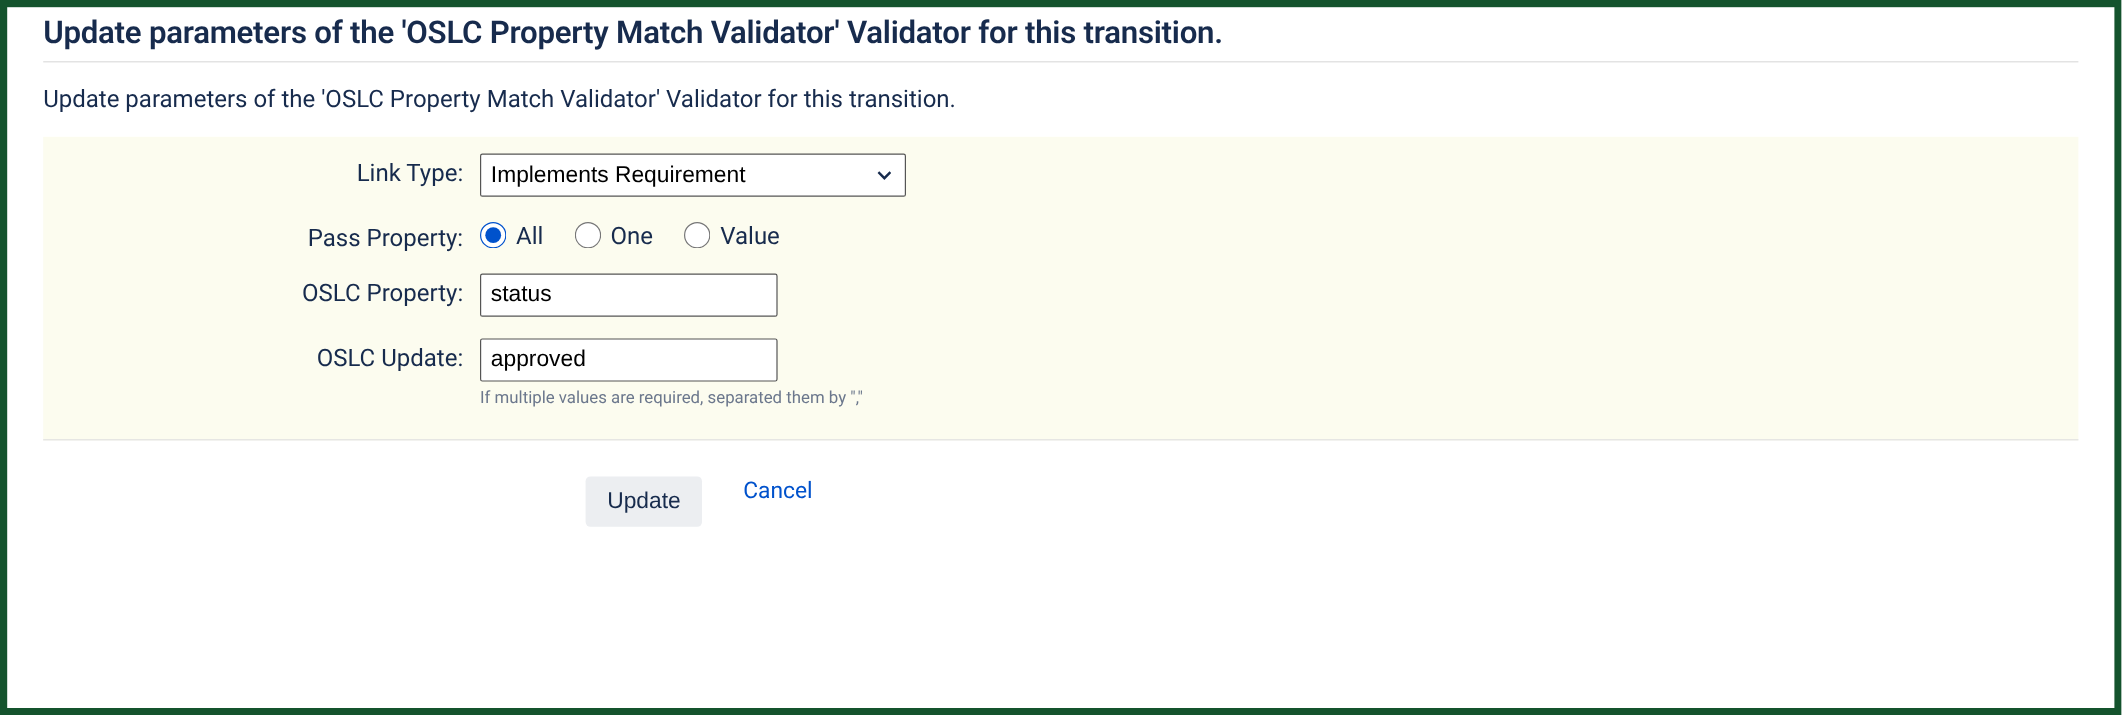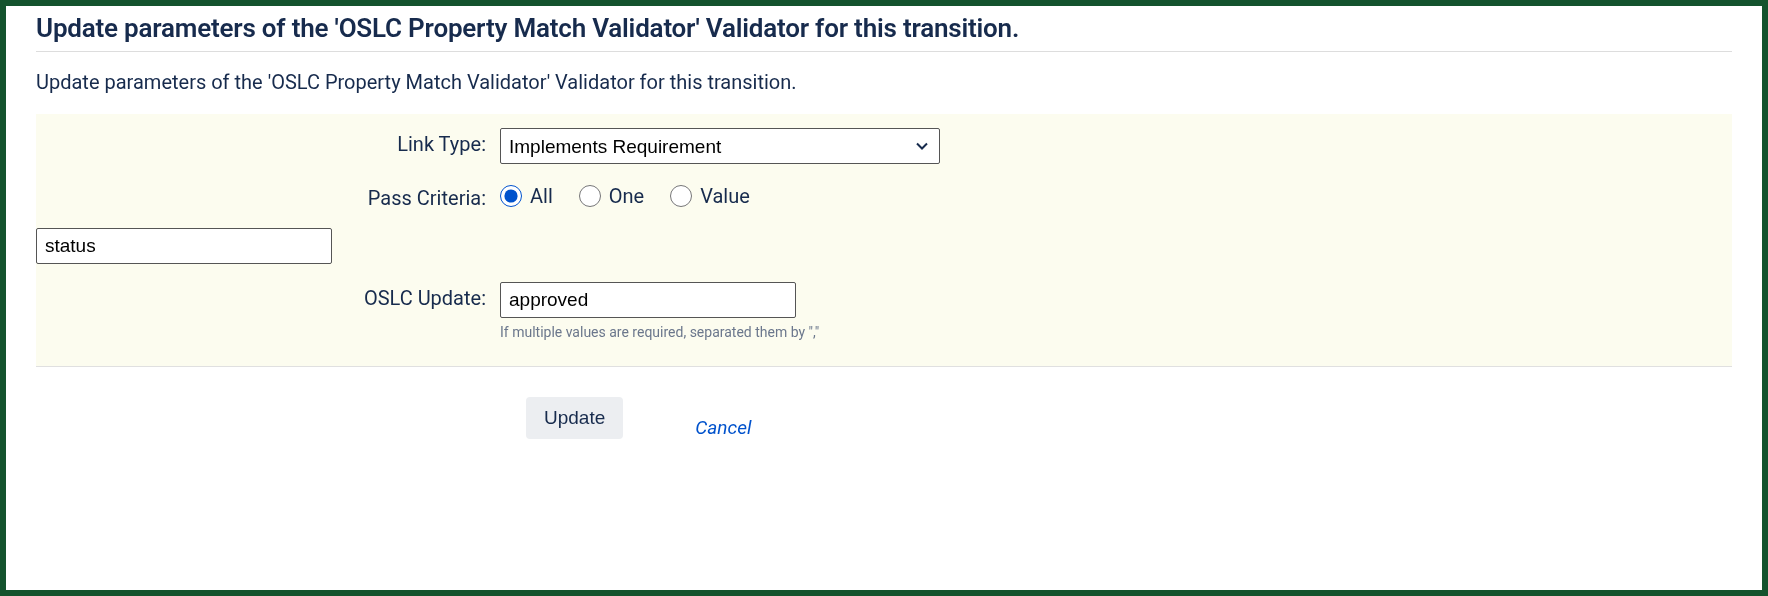--- a/index.html
+++ b/index.html
@@ -37,36 +37,36 @@
     padding: 14px 0 26px 0;
     border-bottom: 1px solid #e0e0e0;
   }
   .form-row {
     display: flex;
     align-items: flex-start;
     margin-bottom: 18px;
   }
   .form-row:last-child { margin-bottom: 0; }
   .label-cell {
-    width: 464px;
+    width: 364px;
     text-align: right;
     padding-right: 14px;
     font-size: 20px;
     padding-top: 4px;
   }
   .field-cell {
     flex: 1;
     font-size: 20px;
   }
   .select-wrap {
     position: relative;
     display: inline-block;
   }
   select.link-type {
-    width: 440px;
+    width: 355px;
     height: 36px;
     font-size: 19px;
     padding: 3px 30px 3px 8px;
     border: 1px solid #555;
     border-radius: 2px;
     background: #fff;
     appearance: none;
     -webkit-appearance: none;
   }
   .chevron {
@@ -91,60 +91,58 @@
   .radio-item input[type=radio] {
     width: 22px;
     height: 22px;
     margin: 0 8px 0 0;
     accent-color: #0052cc;
   }
   .radio-item label {
     font-size: 20px;
   }
   input.text-input {
-    width: 296px;
+    width: 248px;
     height: 36px;
     font-size: 19px;
     padding: 3px 8px;
     border: 1px solid #555;
     border-radius: 2px;
   }
   .hint {
     font-size: 14px;
     color: #6b778c;
     margin-top: 6px;
   }
   .summary-line {
     font-size: 20px;
     margin-top: 30px;
   }
   .summary-line b { font-weight: 700; }
   .buttons-row {
     display: flex;
-    align-items: flex-end;
+    align-items: flex-start;
     margin-top: 30px;
-    gap: 38px;
   }
   .btn-spacer { width: 452px; }
   .update-btn {
     background: #eceef1;
     border: none;
     border-radius: 4px;
     font-size: 19px;
     padding: 10px 18px;
     color: #172b4d;
     cursor: pointer;
     margin-right: 34px;
   }
   .cancel-link {
     color: #0052cc;
     font-size: 19px;
     text-decoration: none;
     cursor: pointer;
-    font-style: italic;
   }
 </style>
 </head>
 <body>
 
 <div class="outer">
 
   <h1 class="page-title">Update parameters of the 'OSLC Property Match Validator' Validator for this transition.</h1>
   <hr class="rule">
 
@@ -162,40 +160,41 @@
           <span class="chevron">
             <svg width="16" height="16" viewBox="0 0 16 16">
                 <path d="M3 5.5 L8 10.5 L13 5.5" fill="none" stroke="#172b4d" stroke-width="2"></path>
               </svg>
           </span>
         </div>
       </div>
     </div>
 
     <div class="form-row">
-      <div class="label-cell">Pass Criteria:</div>
+      <div class="label-cell">Pass Property:</div>
       <div class="field-cell">
         <div class="radio-group">
           <span class="radio-item">
             <input type="radio" name="pc" id="pc-all" checked="" style="">
             <label for="pc-all">All</label>
           </span>
           <span class="radio-item">
             <input type="radio" name="pc" id="pc-one" style="">
             <label for="pc-one">One</label>
           </span>
           <span class="radio-item">
             <input type="radio" name="pc" id="pc-none" style="">
             <label for="pc-none">Value</label>
           </span>
         </div>
       </div>
     </div>
 
     <div class="form-row">
+      <div class="label-cell">OSLC Property:</div>
       <div class="field-cell">
         <input class="text-input" type="text" value="status" style="">
       </div>
     </div>
 
     <div class="form-row" style="margin-bottom:0;">
       <div class="label-cell">OSLC Update:</div>
       <div class="field-cell">
         <input class="text-input" type="text" value="approved" style="">
         <div class="hint">If multiple values are required, separated them by ","</div>

